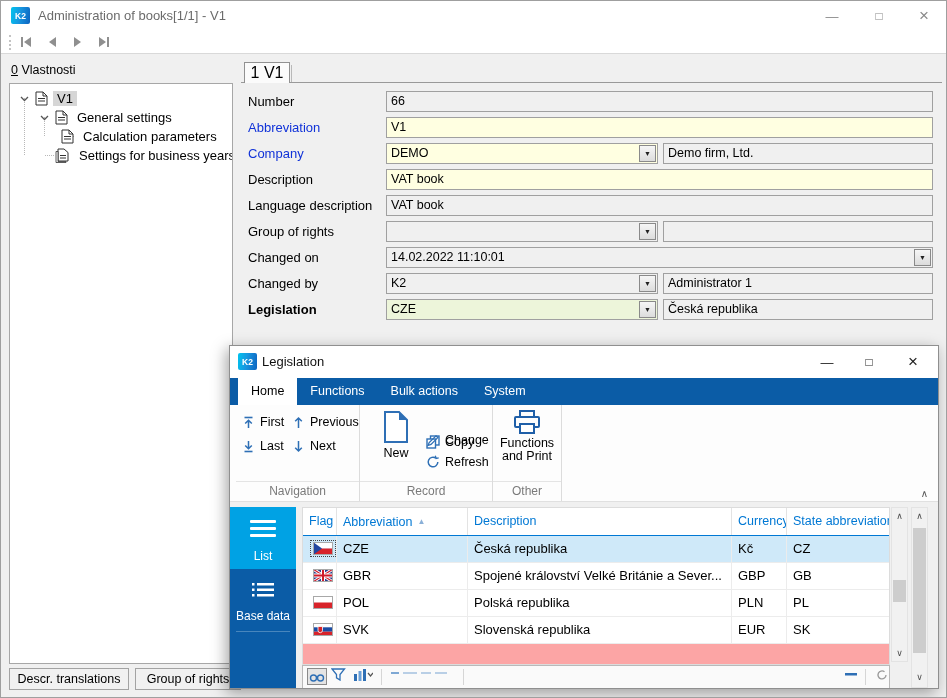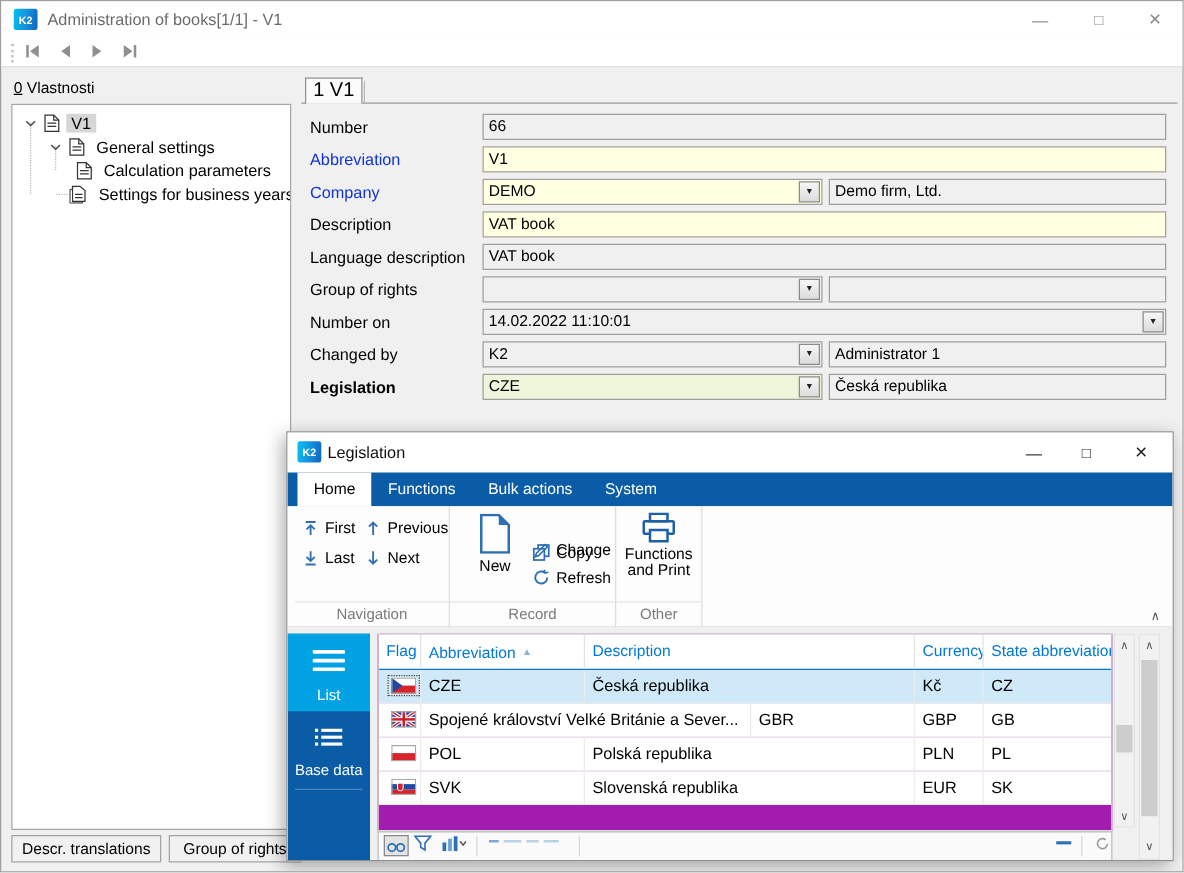--- a/index.html
+++ b/index.html
@@ -64,21 +64,21 @@
   .bigbtn { position:absolute; display:flex; flex-direction:column; align-items:center; font-size:12.5px; color:#000; text-align:center; }
   .collapse { position:absolute; right:10px; bottom:2px; font-size:10px; color:#555; }
 
   .d-content { position:absolute; left:0; right:0; top:156px; bottom:0; background:#f0f0f0; overflow:hidden; }
   .sbar { position:absolute; left:0; top:5px; width:66px; bottom:0; background:#0b5ca6;text-align:center; }
   .sbar-item { position:absolute; left:0; width:66px; display:flex; flex-direction:column; align-items:center; color:#fff; font-size:12px; }
   .sbar-item .ico { margin-top:13px; margin-bottom:9px; }
   .sbar-item.active { background:#00a2e4; }
   .sbar-div { position:absolute; left:6px; top:124px; width:54px; height:1px; background:#4886bd; }
 
-  .tbl { position:absolute; left:72px; top:5px; width:588px; height:158px; background:#a21caf; border:1px solid #dcdcdc; overflow:hidden; }
+  .tbl { position:absolute; left:72px; top:5px; width:588px; height:158px; background:#fca5a5; border:1px solid #dcdcdc; overflow:hidden; }
   .thead { display:flex; height:28px; border-bottom:1px solid #0078d4; background:#fff; }
   .th { font-size:12.5px; color:#0078d4; line-height:27px; padding-left:6px; border-right:1px solid #e3e3e3; white-space:nowrap; overflow:hidden; }
   .sort { font-size:8px; color:#8ab0d8; margin-left:5px; vertical-align:2px; }
   .trow { display:flex; height:27px; border-bottom:1px solid #ececec; background:#fff; }
   .trow.selected { background:#cfe9f9; }
   .td { font-size:13px; line-height:26px; padding-left:6px; border-right:1px solid #ececec; color:#000; white-space:nowrap; overflow:hidden; }
   .c0{width:34px;} .c1{width:131px;} .c2{width:264px;} .c3{width:55px;} .c4{width:102px;border-right:none;}
   .flagbox { display:inline-block; margin-top:5px; margin-left:2px; padding:1px 2px; line-height:0; }
   .flagbox.focus { outline:1px dotted #444; }
 
@@ -212,21 +212,21 @@
   <div class="field f-full yellow" style="top:168px;">VAT book</div>
 
   <div class="flabel" style="top:194px;">Language description</div>
   <div class="field f-full" style="top:194px;">VAT book</div>
 
   <div class="flabel" style="top:220px;">Group of rights</div>
   <div class="field f-combo" style="top:220px;"><span></span>
     <span class="drop-btn">▼</span></div>
   <div class="field f-sec" style="top:220px;"></div>
 
-  <div class="flabel" style="top:246px;">Number on</div>
+  <div class="flabel" style="top:246px;">Changed on</div>
   <div class="field f-full" style="top:246px;"><span>14.02.2022 11:10:01</span>
     <span class="drop-btn">▼</span></div>
 
   <div class="flabel" style="top:272px;">Changed by</div>
   <div class="field f-combo" style="top:272px;"><span>K2</span>
     <span class="drop-btn">▼</span></div>
   <div class="field f-sec" style="top:272px;">Administrator 1</div>
 
   <div class="flabel bold" style="top:298px;">Legislation</div>
   <div class="field f-combo green" style="top:298px;"><span>CZE</span>
@@ -377,22 +377,22 @@
           <div class="td c0"><span class="flagbox"><svg width="20" height="13">
                   <rect width="20" height="13" fill="#29408e"></rect>
                   <path d="M0 0 L20 13 M20 0 L0 13" stroke="#fff" stroke-width="3"></path>
                   <path d="M0 0 L20 13 M20 0 L0 13" stroke="#cf1b2b" stroke-width="1.1"></path>
                   <rect x="8" width="4" height="13" fill="#fff"></rect>
                   <rect y="4.5" width="20" height="4" fill="#fff"></rect>
                   <rect x="9" width="2" height="13" fill="#cf1b2b"></rect>
                   <rect y="5.5" width="20" height="2" fill="#cf1b2b"></rect>
                   <rect x="0.5" y="0.5" width="19" height="12" fill="none" stroke="#a8a8a8"></rect>
                 </svg></span></div>
+          <div class="td c1">GBR</div>
           <div class="td c2">Spojené království Velké Británie a Sever...</div>
-          <div class="td c1">GBR</div>
           <div class="td c3">GBP</div>
           <div class="td c4">GB</div>
         </div>
         <div class="trow">
           <div class="td c0"><span class="flagbox"><svg width="20" height="13">
                   <rect width="20" height="6.5" fill="#fff"></rect>
                   <rect y="6.5" width="20" height="6.5" fill="#d8232a"></rect>
                   <rect x="0.5" y="0.5" width="19" height="12" fill="none" stroke="#a8a8a8"></rect>
                 </svg></span></div>
           <div class="td c1">POL</div>

